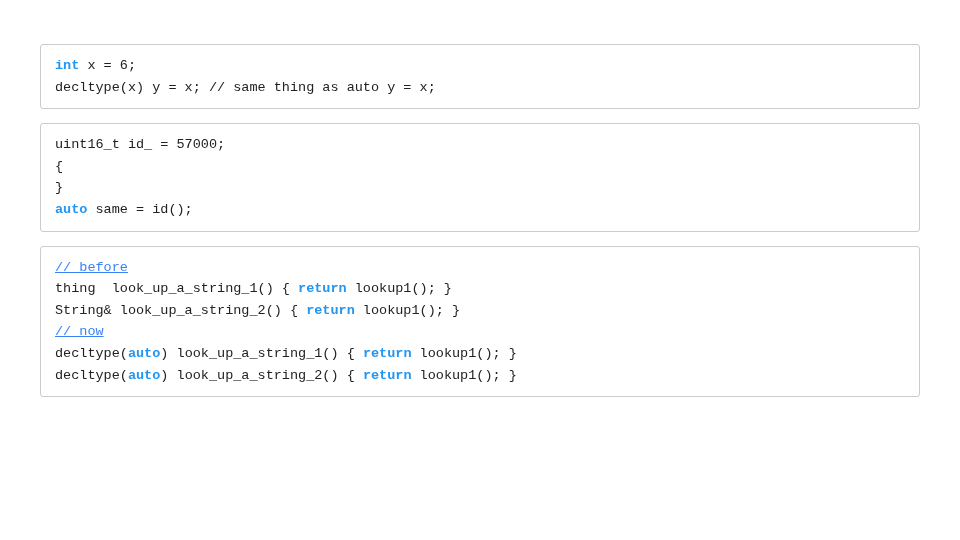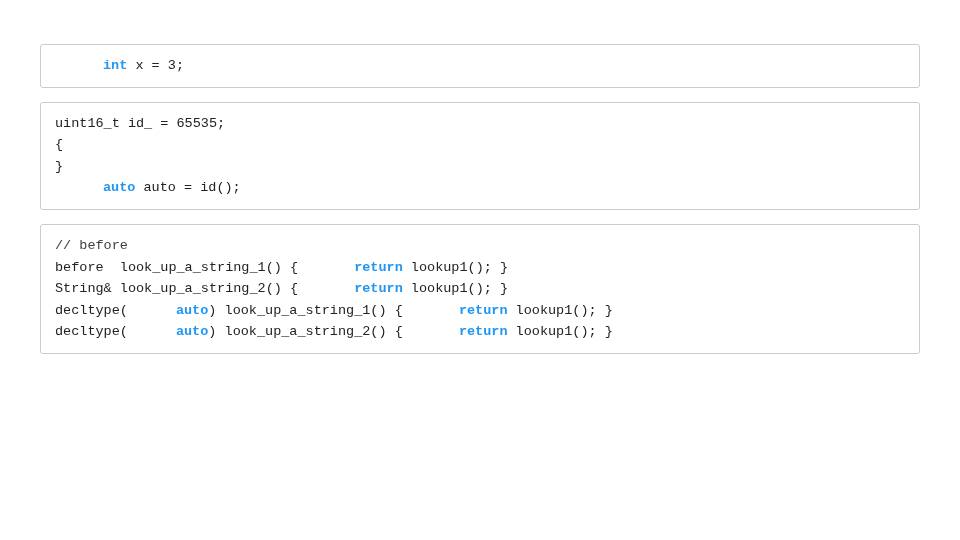--- a/index.html
+++ b/index.html
@@ -42,49 +42,51 @@
       background: #fff;
     }
 
     .code-line {
       white-space: pre;
     }
 
     .kw {
       color: #2196F3;
       font-weight: bold;
-      margin-left: 48px;
     }
 
     .comment {
-      color: #404040;
+      color: #3b82f6;
+      text-decoration: underline;
     }
 
     .normal {
       color: #222;
     }
   </style>
 </head>
 <body>
 
 <h1 class="page-title">
   <span class="keyword"></span><span></span>
 </h1>
 
 <p class="subtitle"></p>
 
 <div class="code-block" id="block1">
-    <div class="code-line"><span class="kw">int</span><span class="normal"> x = 3;</span></div>
+    <div class="code-line"><span class="kw">int</span><span class="normal"> x = 6;</span></div>
+    <div class="code-line"><span class="normal">decltype(x) y = x; // same thing as auto y = x;</span></div>
   </div>
 <div class="code-block" id="block2">
-    <div class="code-line"><span class="normal">uint16_t id_ = 65535;</span></div>
+    <div class="code-line"><span class="normal">uint16_t id_ = 57000;</span></div>
     <div class="code-line"><span class="normal">{</span></div>
     <div class="code-line"><span class="normal">}</span></div>
-    <div class="code-line"><span class="kw">auto</span><span class="normal"> auto = id();</span></div>
+    <div class="code-line"><span class="kw">auto</span><span class="normal"> same = id();</span></div>
   </div>
 <div class="code-block" id="block3">
     <div class="code-line"><span class="comment">// before</span></div>
-    <div class="code-line"><span class="normal">before  look_up_a_string_1() { </span><span class="kw">return</span><span class="normal"> lookup1(); }</span></div>
+    <div class="code-line"><span class="normal">thing  look_up_a_string_1() { </span><span class="kw">return</span><span class="normal"> lookup1(); }</span></div>
     <div class="code-line"><span class="normal">String&amp; look_up_a_string_2() { </span><span class="kw">return</span><span class="normal"> lookup1(); }</span></div>
     <div class="code-line"><span class="normal"></span></div>
+    <div class="code-line"><span class="comment">// now</span></div>
     <div class="code-line"><span class="normal">decltype(</span><span class="kw">auto</span><span class="normal">) look_up_a_string_1() { </span><span class="kw">return</span><span class="normal"> lookup1(); }</span></div>
     <div class="code-line"><span class="normal">decltype(</span><span class="kw">auto</span><span class="normal">) look_up_a_string_2() { </span><span class="kw">return</span><span class="normal"> lookup1(); }</span></div>
   </div>
 
 </body></html>

